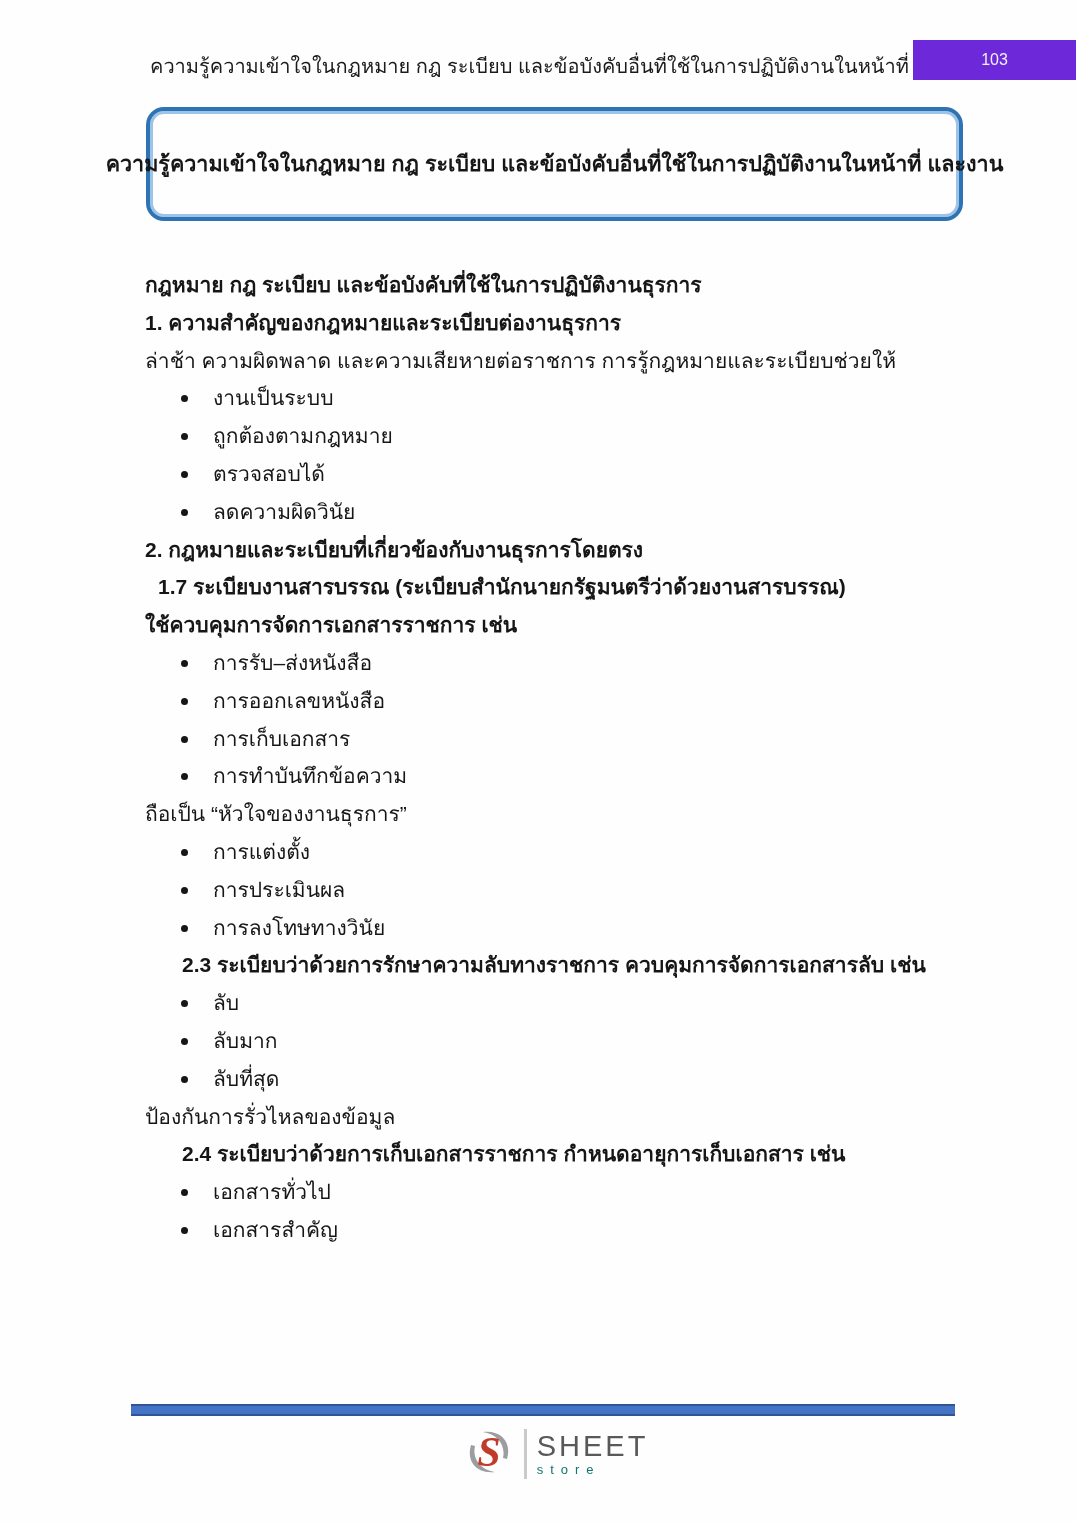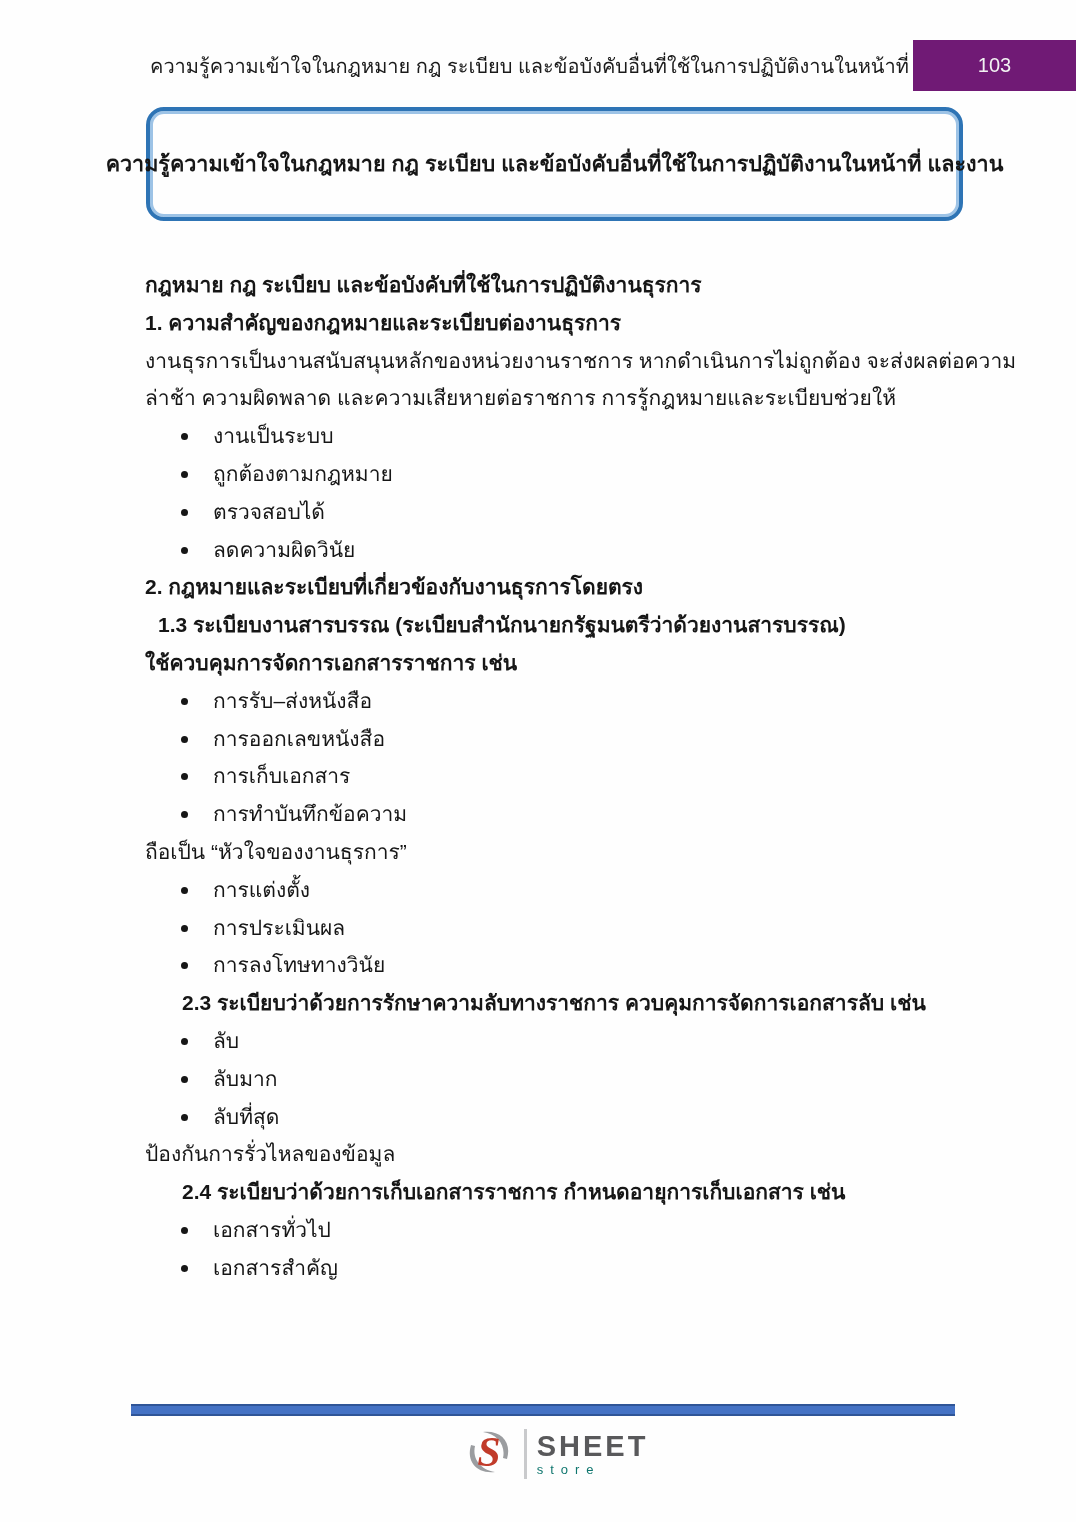--- a/index.html
+++ b/index.html
@@ -26,27 +26,27 @@
     font-size: 20px;
     line-height: 28px;
     white-space: nowrap;
     color: #1b1b1b;
   }
   .page-number-box {
     position: absolute;
     top: 40px;
     left: 913px;
     width: 163px;
-    height: 51px;
-    background: #701a75;
+    height: 40px;
+    background: #6d28d9;
     color: #f2f2f2;
     display: flex;
     align-items: center;
     justify-content: center;
-    font-size: 20px;
+    font-size: 16px;
   }
 
   
   .title-box {
     position: absolute;
     top: 107px;
     left: 146px;
     width: 817px;
     height: 114px;
     border: 4px solid #2E74B5;
@@ -121,21 +121,21 @@
     transform: translateX(18px);
   }
   .brand-divider {
     width: 3px;
     height: 50px;
     background: #C9CACC;
   }
   .brand-text { display: flex; flex-direction: column; }
   .brand-name {
     font-size: 29px;
-    font-weight: 700;
+    font-weight: 400;
     color: #59595B;
     letter-spacing: 3px;
     line-height: 30px;
   }
   .brand-sub {
     font-size: 13px;
     color: #0f766e;
     letter-spacing: 7px;
     line-height: 15px;
     margin-top: 1px;
@@ -151,32 +151,31 @@
     <span>103</span>
   </div>
 
   <div class="title-box">
     <div class="line">ความรู้ความเข้าใจในกฎหมาย กฎ ระเบียบ  และข้อบังคับอื่นที่ใช้ในการปฏิบัติงานในหน้าที่ และงาน</div>
   </div>
 
   <div class="content">
     <div class="line bold">กฎหมาย กฎ ระเบียบ และข้อบังคับที่ใช้ในการปฏิบัติงานธุรการ</div>
     <div class="line bold">1. ความสำคัญของกฎหมายและระเบียบต่องานธุรการ</div>
-    <div class="line">งานธุรการเป็นงานสนับสนุนหลักของหน่วยงานราชการ หากดำเนินการไม่ถูกต้อง จะส่งผลต่อความ</div>
     <div class="line">ล่าช้า ความผิดพลาด และความเสียหายต่อราชการ การรู้กฎหมายและระเบียบช่วยให้</div>
 
     <ul class="bullets">
       <li>งานเป็นระบบ</li>
       <li>ถูกต้องตามกฎหมาย</li>
       <li>ตรวจสอบได้</li>
       <li>ลดความผิดวินัย</li>
     </ul>
 
     <div class="line bold">2. กฎหมายและระเบียบที่เกี่ยวข้องกับงานธุรการโดยตรง</div>
-    <div class="line bold indent-1">1.3 ระเบียบงานสารบรรณ (ระเบียบสำนักนายกรัฐมนตรีว่าด้วยงานสารบรรณ)</div>
+    <div class="line bold indent-1">1.7 ระเบียบงานสารบรรณ (ระเบียบสำนักนายกรัฐมนตรีว่าด้วยงานสารบรรณ)</div>
     <div class="line bold">ใช้ควบคุมการจัดการเอกสารราชการ เช่น</div>
 
     <ul class="bullets">
       <li>การรับ–ส่งหนังสือ</li>
       <li>การออกเลขหนังสือ</li>
       <li>การเก็บเอกสาร</li>
       <li>การทำบันทึกข้อความ</li>
     </ul>
 
     <div class="line">ถือเป็น “หัวใจของงานธุรการ”</div>

